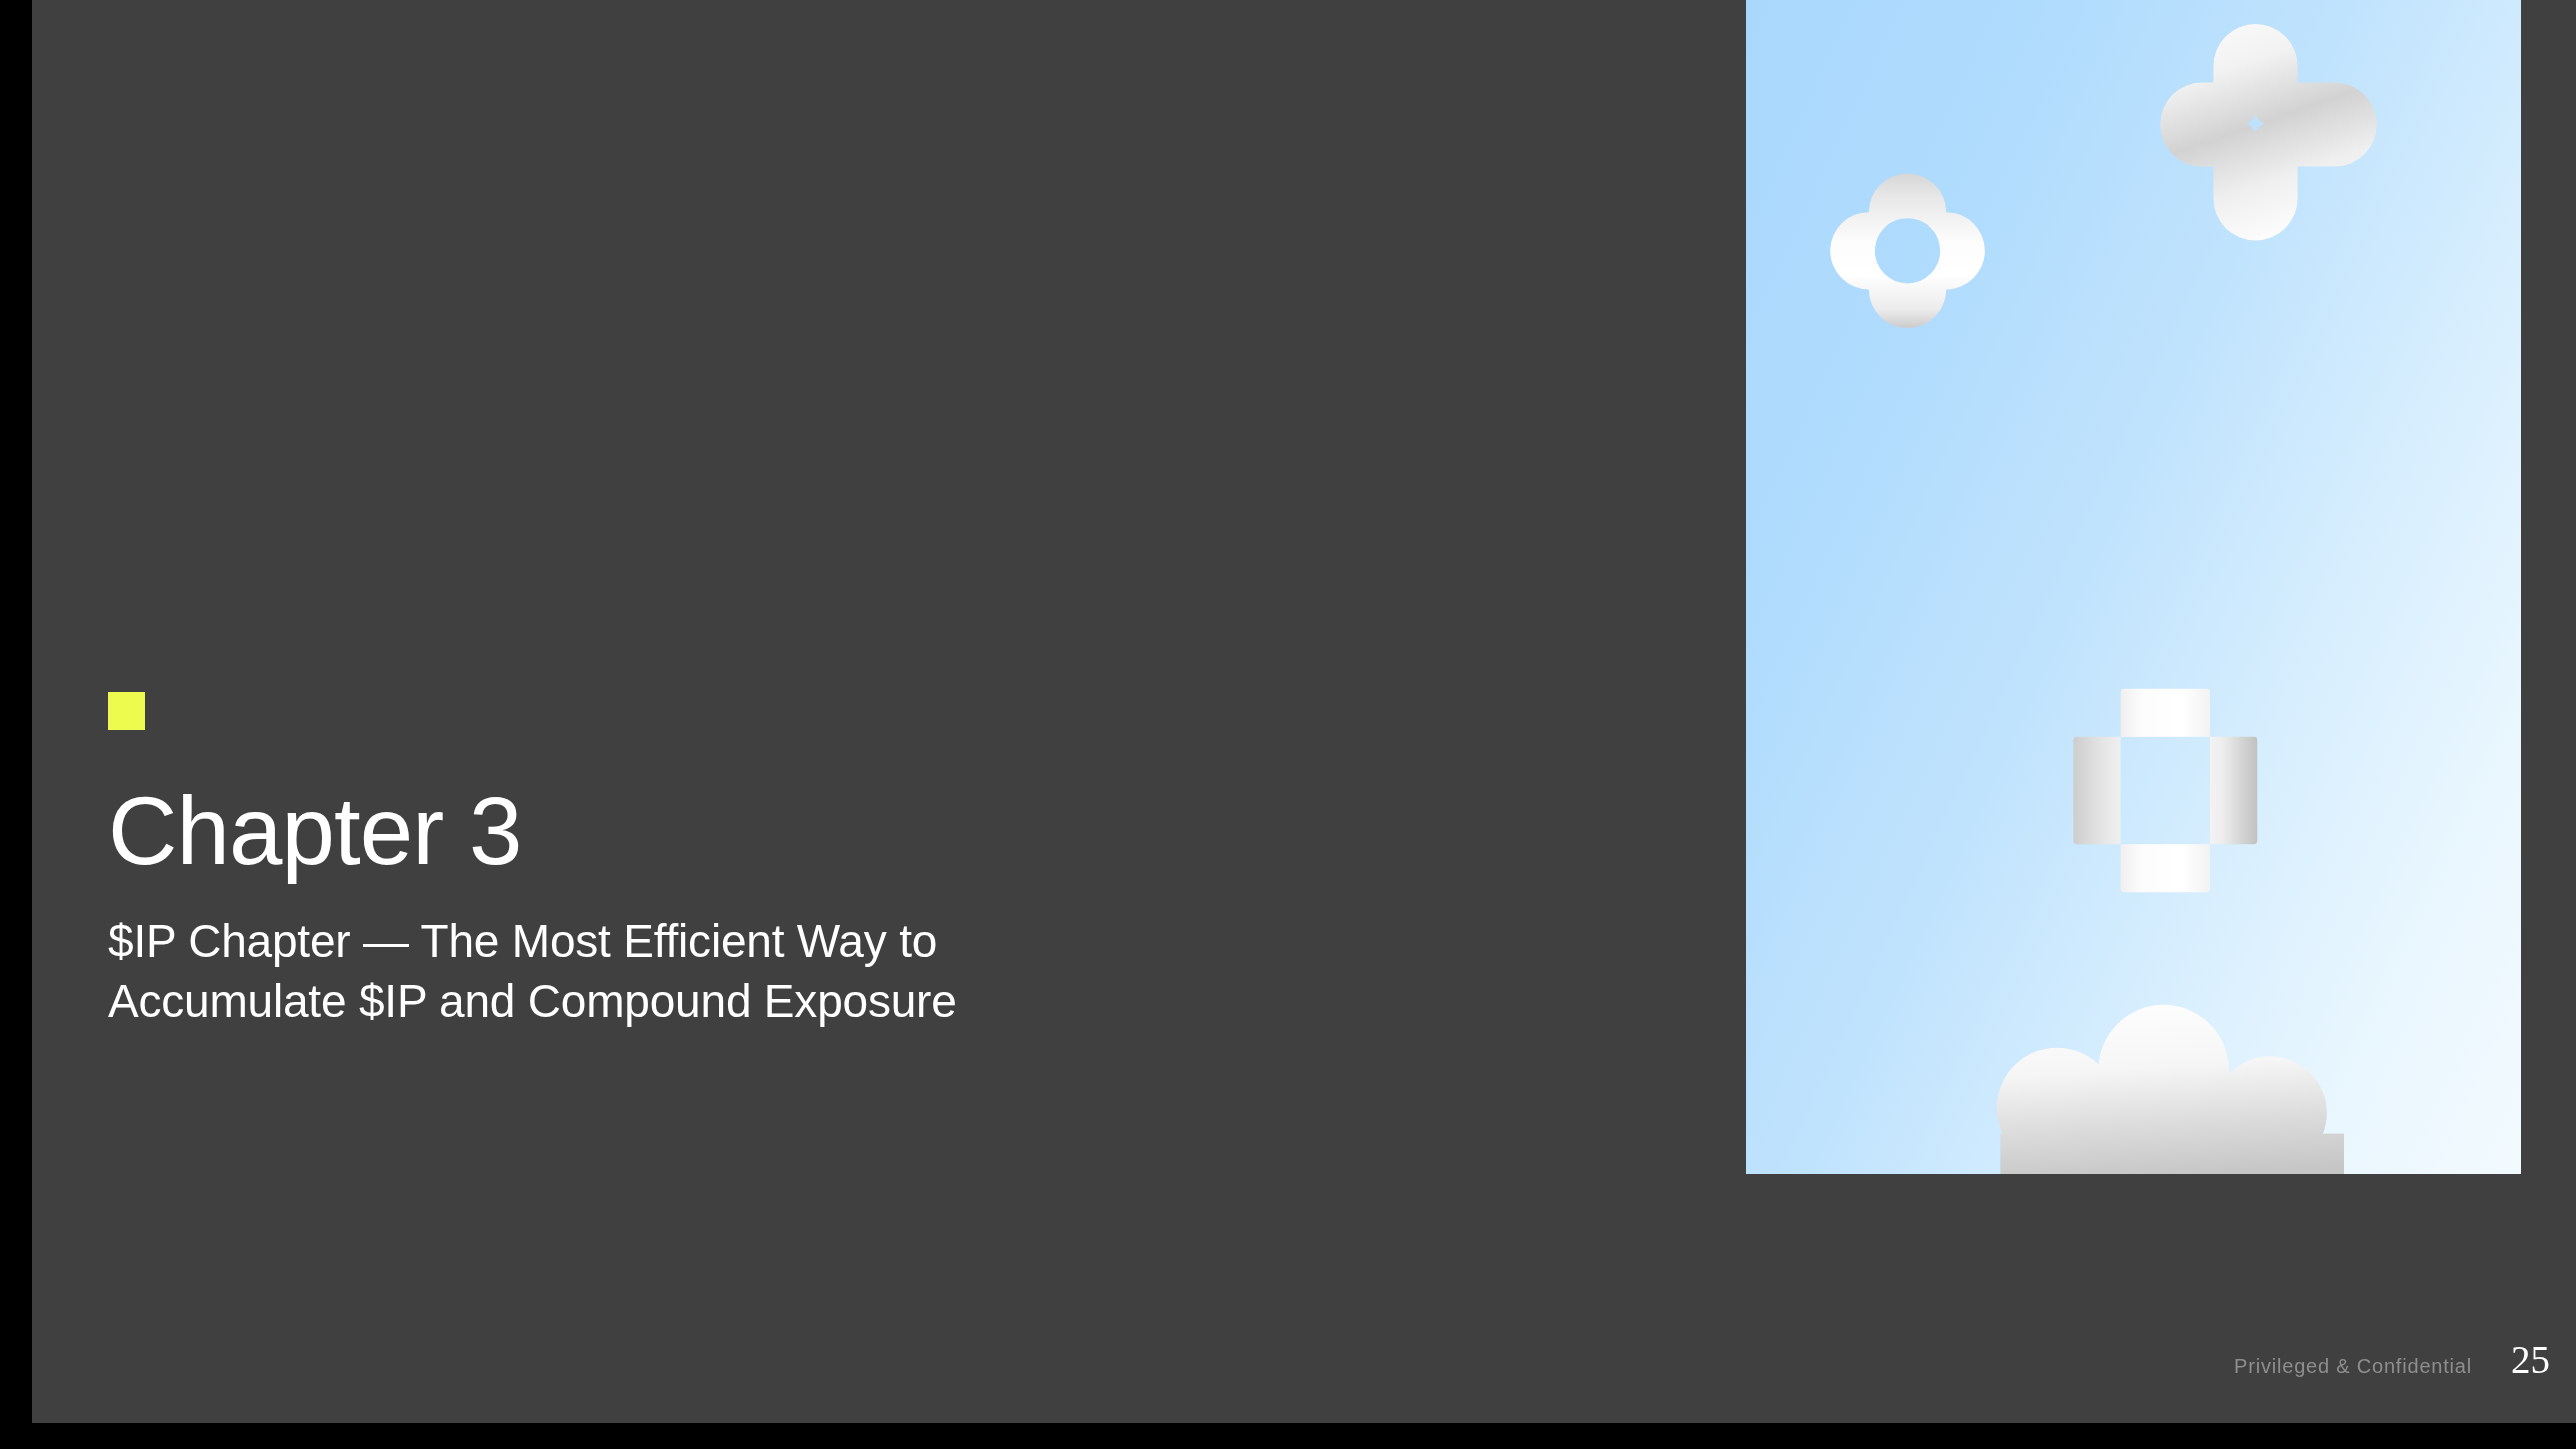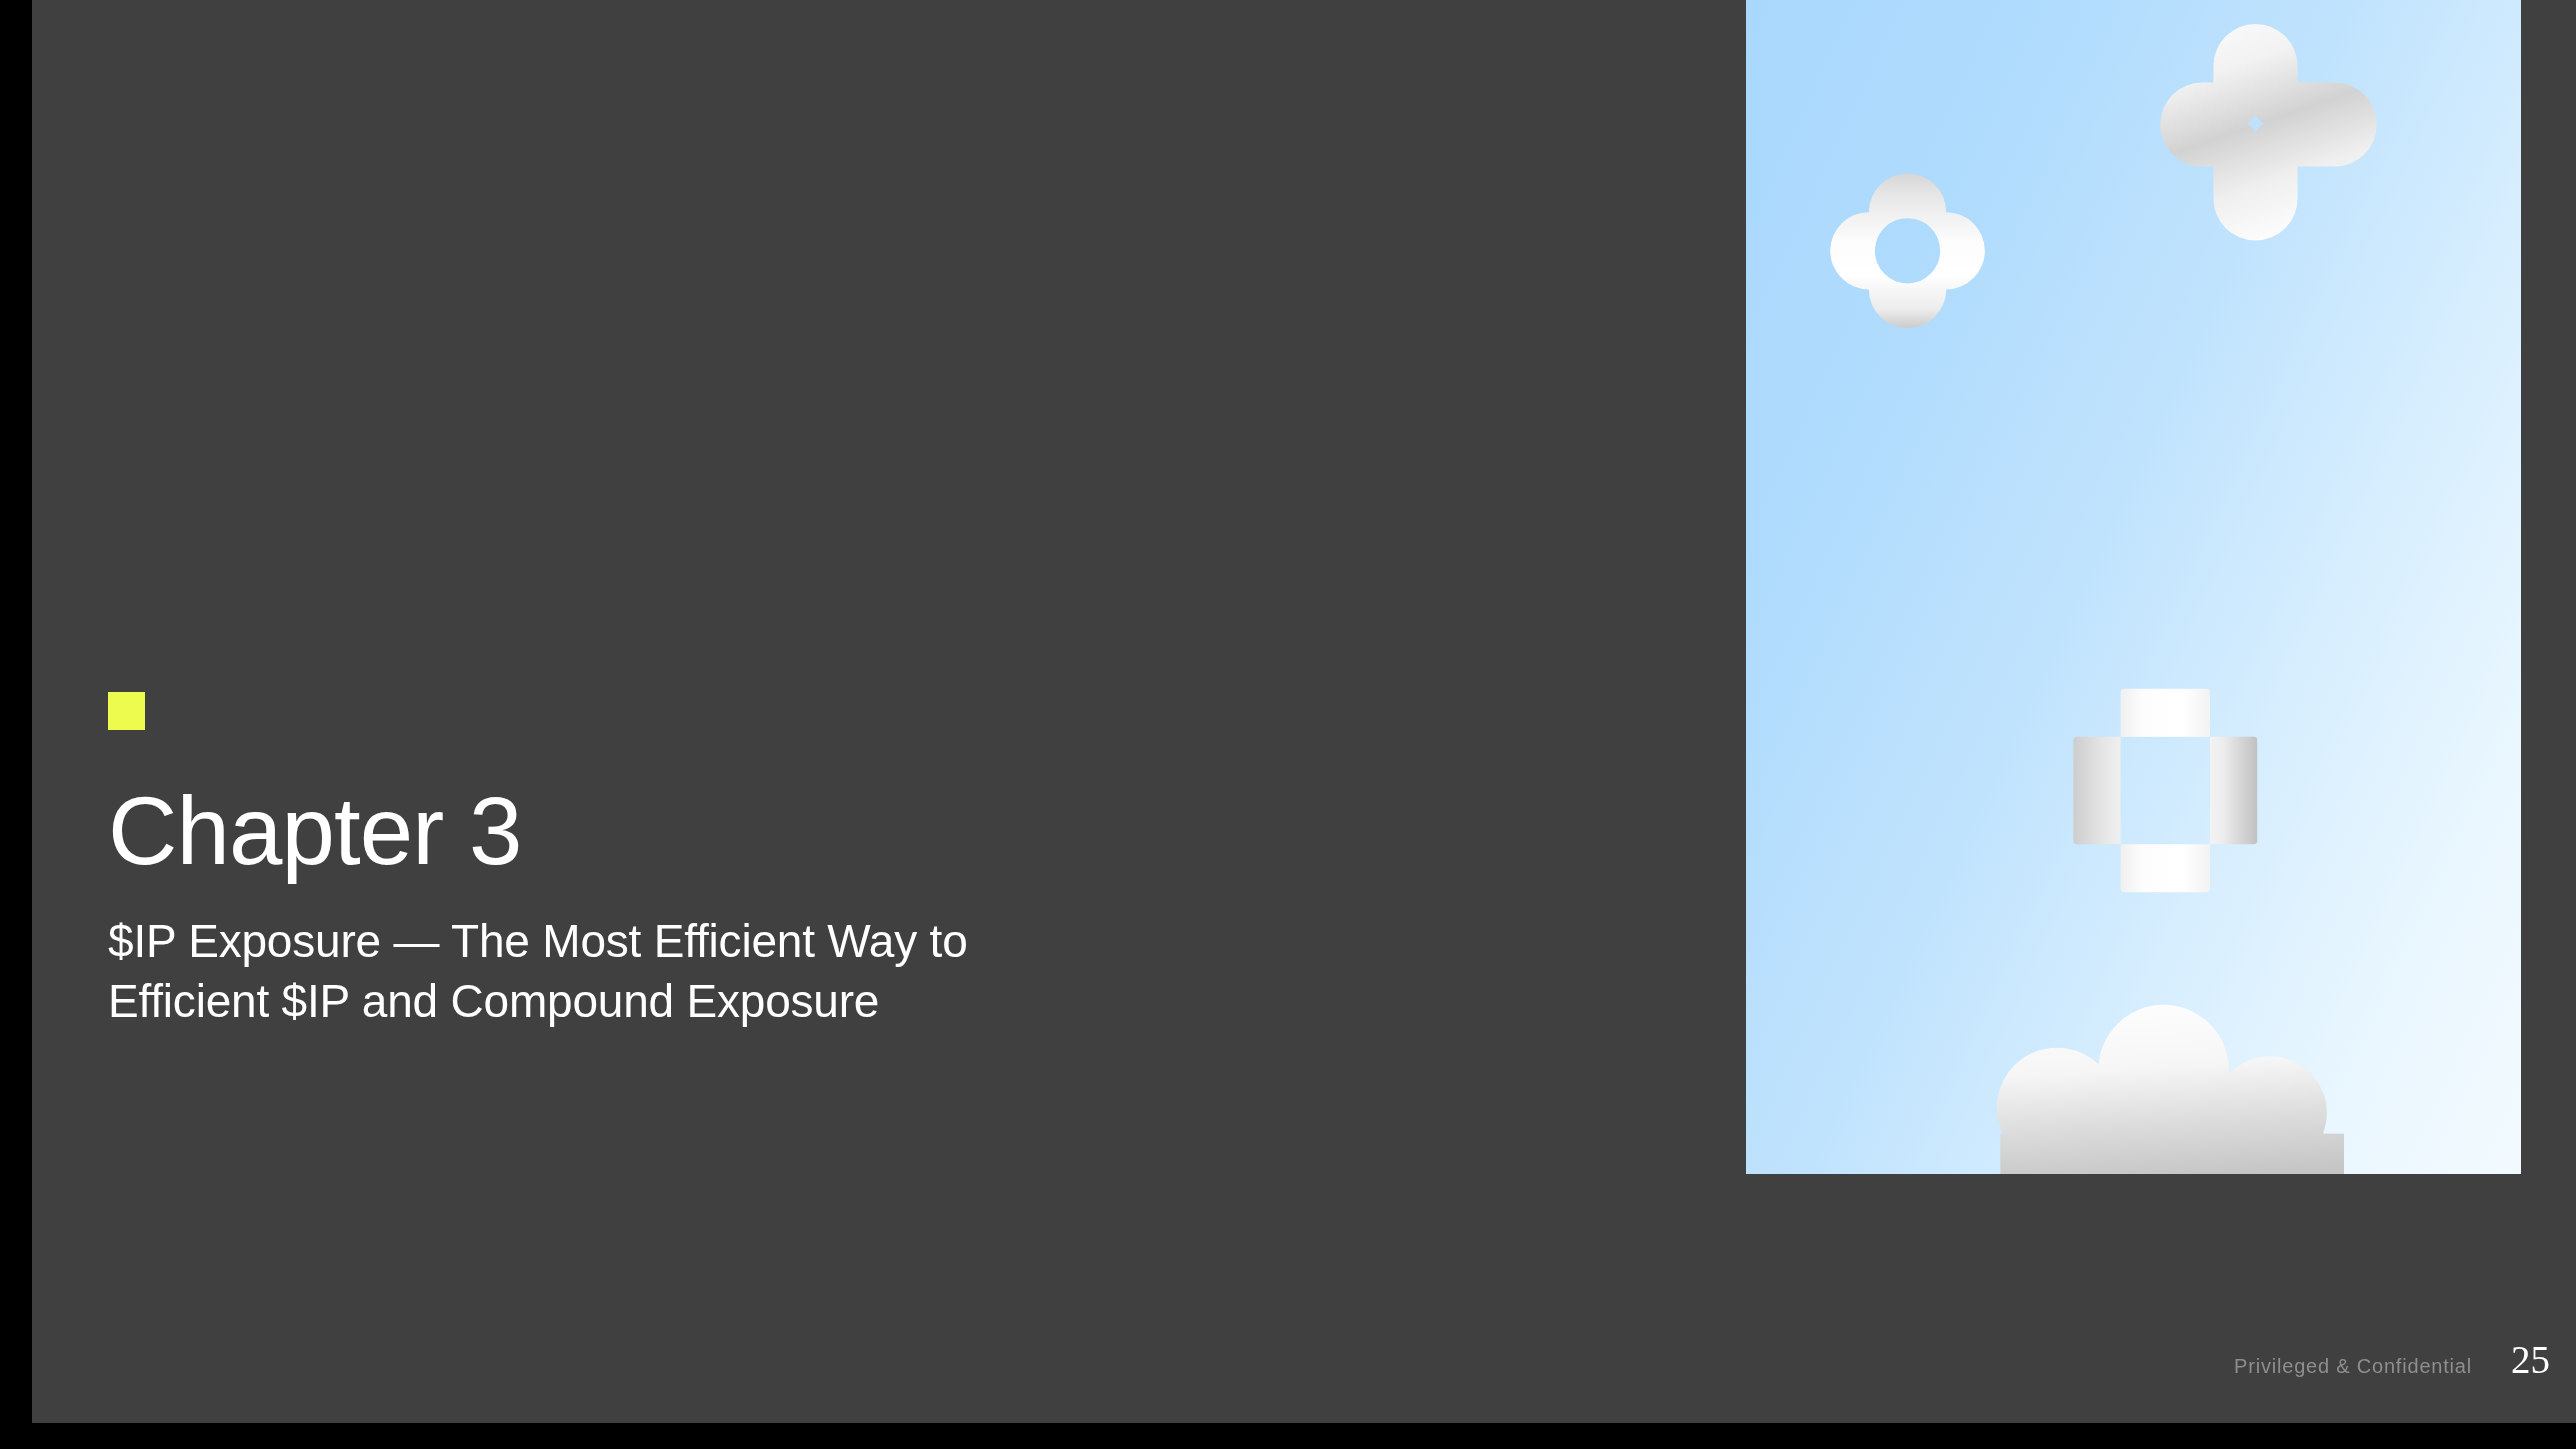--- a/index.html
+++ b/index.html
@@ -119,22 +119,22 @@
 
 <div class="slide">
 
   <div class="text-block">
 
     <span class="accent-square"></span>
 
     <h1 class="chapter-title">Chapter 3</h1>
 
     <p class="chapter-subtitle">
-      <span class="sub-line">$IP Exposure — The Most Efficient Way to</span>
-      <span class="sub-line">Efficient $IP and Compound Exposure</span>
+      <span class="sub-line">$IP Chapter — The Most Efficient Way to</span>
+      <span class="sub-line">Accumulate $IP and Compound Exposure</span>
     </p>
   </div>
 
   <div class="footer">
     <span class="footer-confidential">Privileged &amp; Confidential</span>
     <span class="footer-page">25</span>
   </div>
 
   <div class="image-panel">
     <svg class="panel-svg" viewBox="0 0 902 1367" preserveAspectRatio="none">

